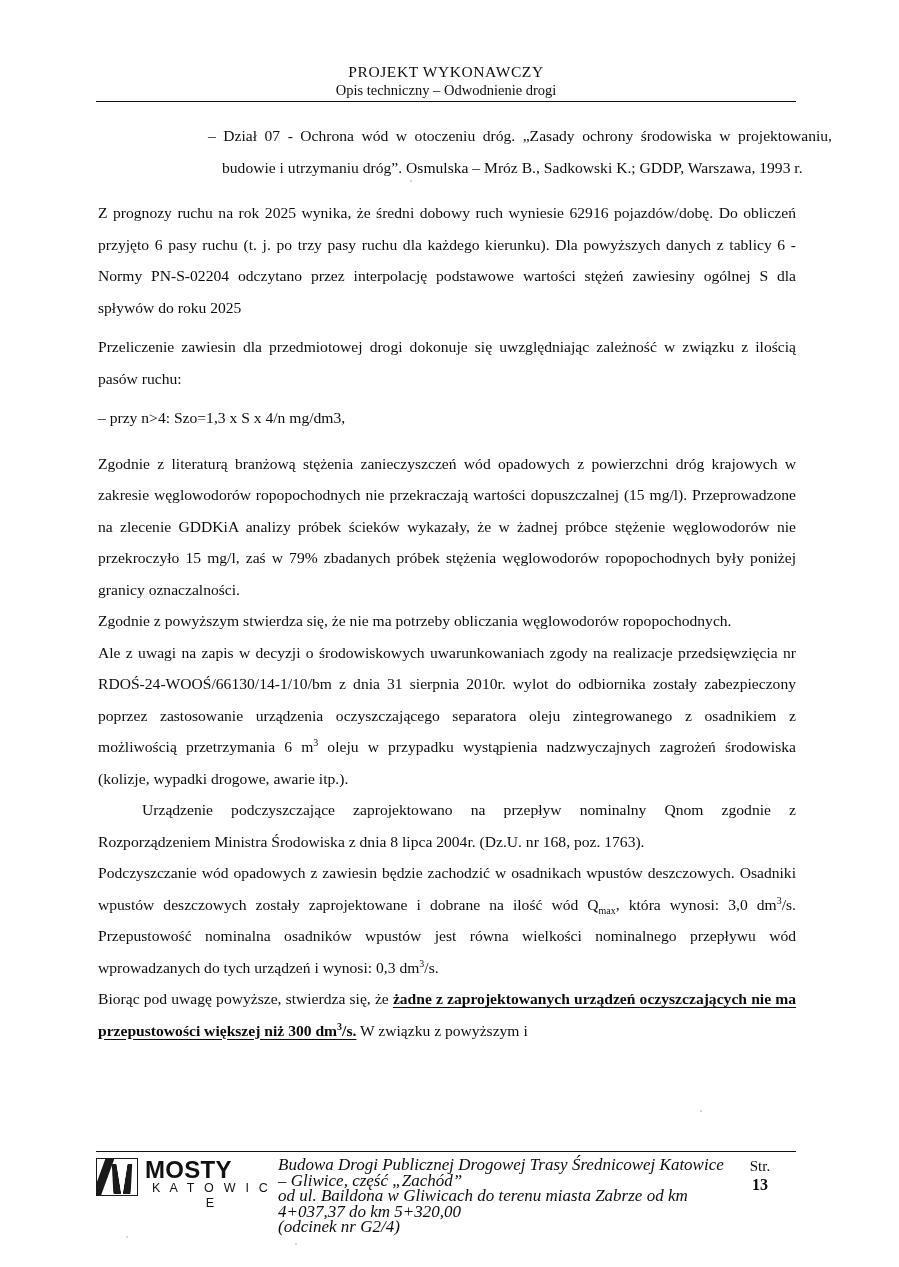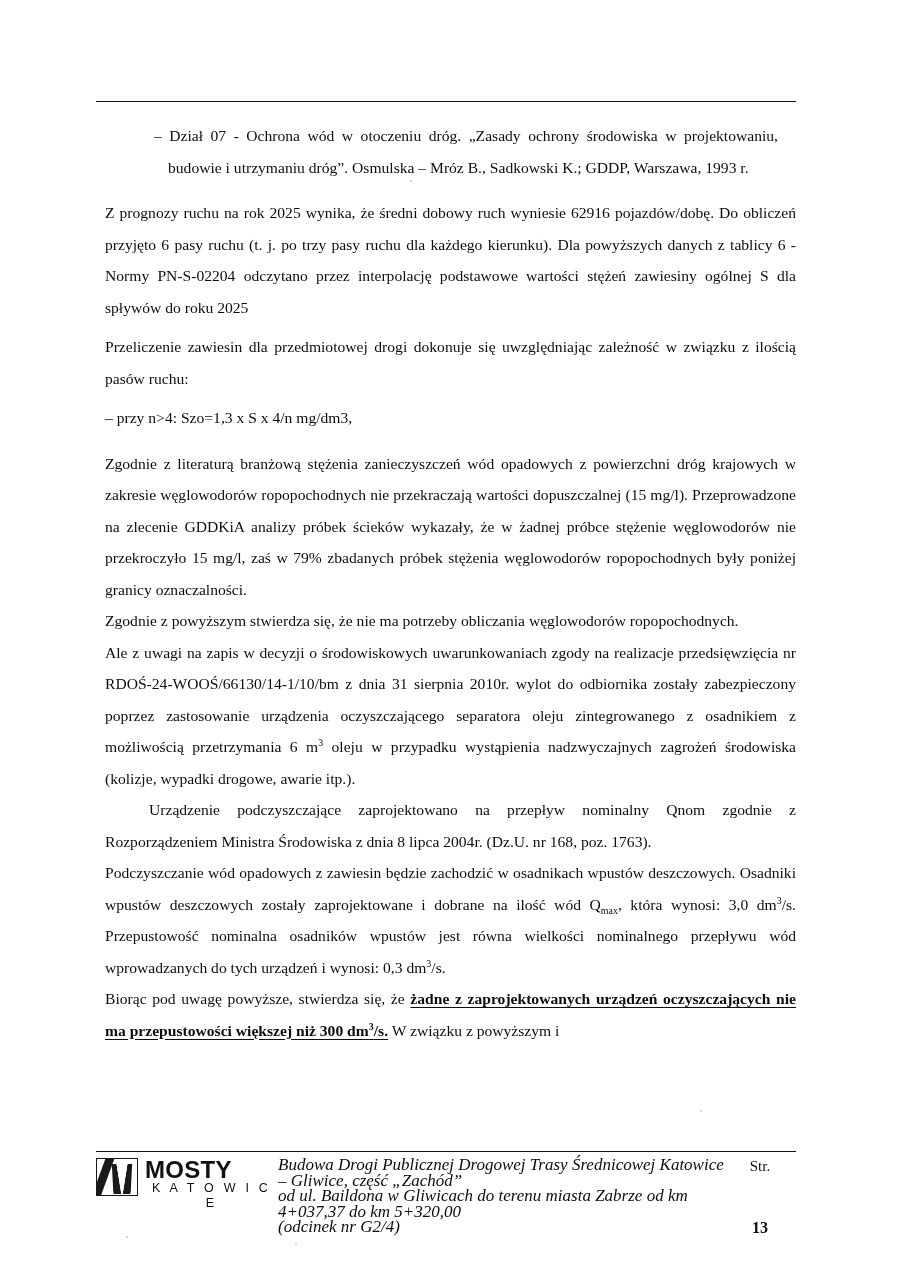--- a/index.html
+++ b/index.html
@@ -55,28 +55,28 @@
   .content {
     position: absolute;
     left: 98px;
     top: 120px;
     width: 698px;
     font-size: 15.6px;
     line-height: 31.5px;
   }
 
   p.para {
-    margin: 0 0 0 7px;
+    margin: 0 0 0 0;
     text-align: justify;
     text-justify: inter-word;
   }
 
   
   .ref-block {
-    margin-left: 56px;
+    margin-left: 110px;
     width: 610px;
     text-align: justify;
     text-indent: -14px;
     padding-left: 14px;
   }
 
   .formula-1 {
     margin-left: 104px;
   }
   .formula-2 {
@@ -217,36 +217,37 @@
   }
   .footer-page .str {
     font-size: 15px;
     line-height: 18px;
     font-family: Liberation Serif, serif;
   }
   .footer-page .num {
     font-size: 16px;
     font-weight: bold;
     line-height: 20px;
-    margin-top: 43px;
   }
 
   
   .speckle {
     position: absolute;
     background: #c9c9c9;
     border-radius: 50%;
   }
 </style>
 </head>
 <body>
 
 <div class="page">
 
   <div class="header">
+    <div class="header-line1">PROJEKT WYKONAWCZY</div>
+    <div class="header-line2">Opis techniczny – Odwodnienie drogi</div>
   </div>
   <div class="header-rule"></div>
 
   <div class="content">
 
     <div class="ref-block">– Dział 07 - Ochrona wód w otoczeniu dróg. „Zasady ochrony środowiska w projektowaniu, budowie i utrzymaniu dróg”. Osmulska – Mróz B., Sadkowski K.; GDDP, Warszawa, 1993 r.</div>
 
     <div class="gap-md"></div>
 
     <p class="para">Z prognozy ruchu na rok 2025 wynika, że średni dobowy ruch wyniesie 62916 pojazdów/dobę. Do obliczeń przyjęto 6 pasy ruchu (t. j. po trzy pasy ruchu dla każdego kierunku). Dla powyższych danych z tablicy 6 - Normy PN-S-02204 odczytano przez interpolację podstawowe wartości stężeń zawiesiny ogólnej S dla spływów do roku 2025</p>

